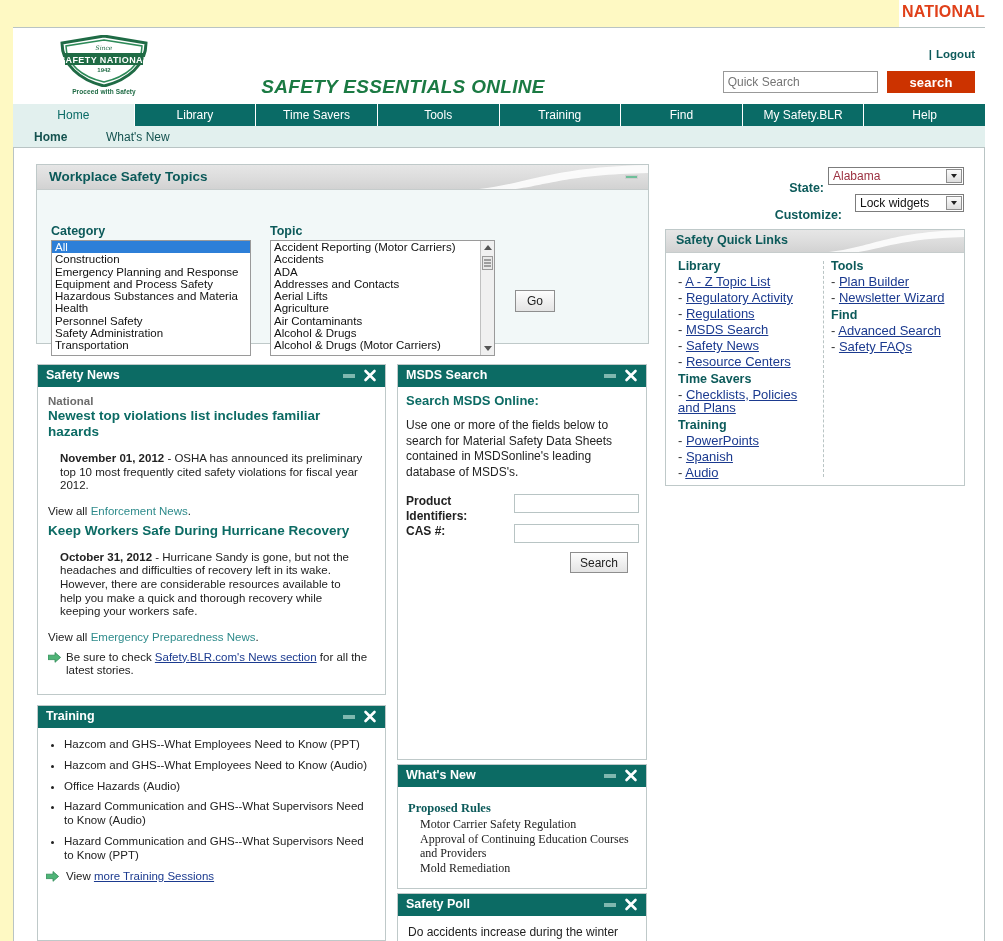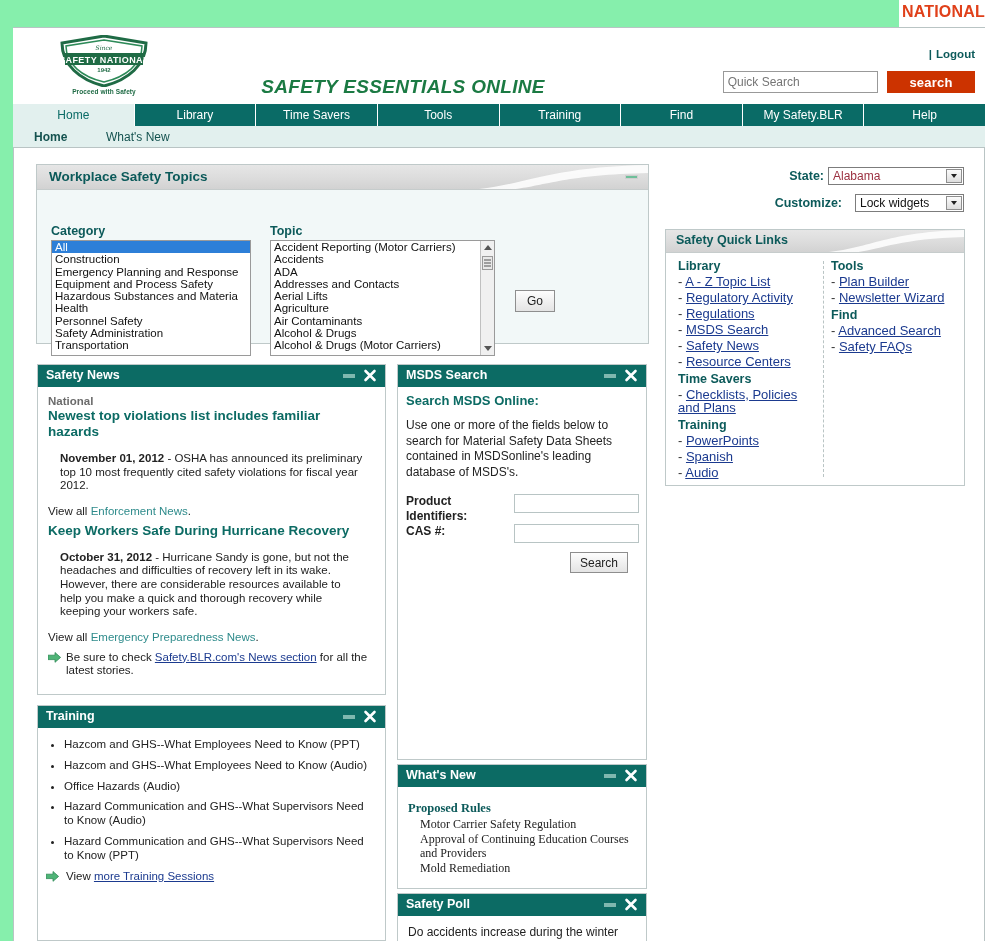--- a/index.html
+++ b/index.html
@@ -5,21 +5,21 @@
   * { box-sizing: border-box; }
   html, body {
     margin: 0; padding: 0;
     width: 1003px; height: 941px;
     background: #ffffff;
     font-family: "Liberation Sans", sans-serif;
     font-size: 12px;
     color: #222;
     overflow: hidden;
   }
-  #page { position: relative; width: 899px; height: 941px; background:#86efac; }
+  #page { position: relative; width: 899px; height: 941px; background:#fef9c3; }
 
   
   .top-strip {
     position:absolute; left:0; top:0; width:1003px; height:27px;
   }
   .national-tag {
     position:absolute; right:18px; top:3px;
     color:#E0401A; font-weight:bold; font-size:16px; letter-spacing:0.2px;
   }
   .top-rule {
@@ -131,21 +131,21 @@
   }
   .go-btn {
     position:absolute; left:478px; top:100px; width:40px; height:22px;
     background:linear-gradient(to bottom,#fdfdfd,#e4e4e4);
     border:1px solid #8e8e8e; font-family:"Liberation Sans",sans-serif;
     font-size:12px; color:#222; cursor:pointer;
   }
 
   
   .sel-row { position:absolute; font-size:12.5px; font-weight:bold; color:#0C5A5A; }
-  .sel-row .lbl { position:absolute; right:0; top:2px; white-space:nowrap; }
+  .sel-row .lbl { position:absolute; right:0; top:14px; white-space:nowrap; }
   .ddl {
     position:absolute; height:18px; border:1px solid #7c7c7c; background:#fff;
     font-size:12px; cursor:pointer;
   }
   .ddl .val {
     position:absolute; left:4px; top:1px; font-weight:normal; white-space:nowrap;
   }
   .ddl .btn {
     position:absolute; right:1px; top:1px; width:16px; height:14px;
     background:linear-gradient(to bottom,#fbfbfb,#dedede);

